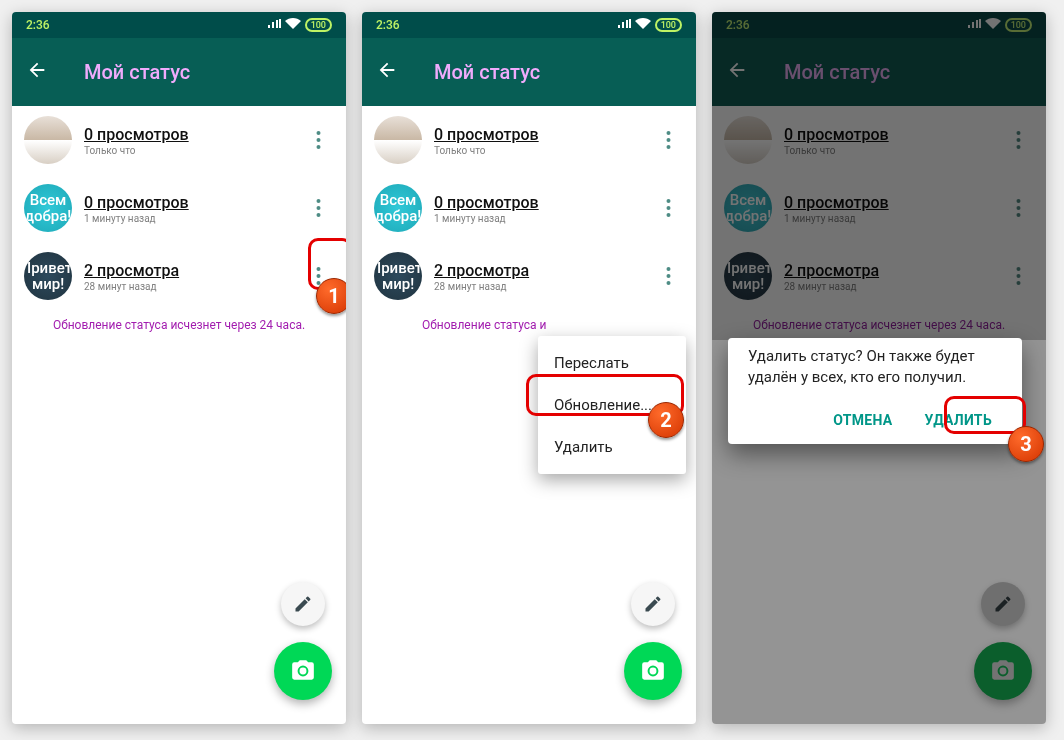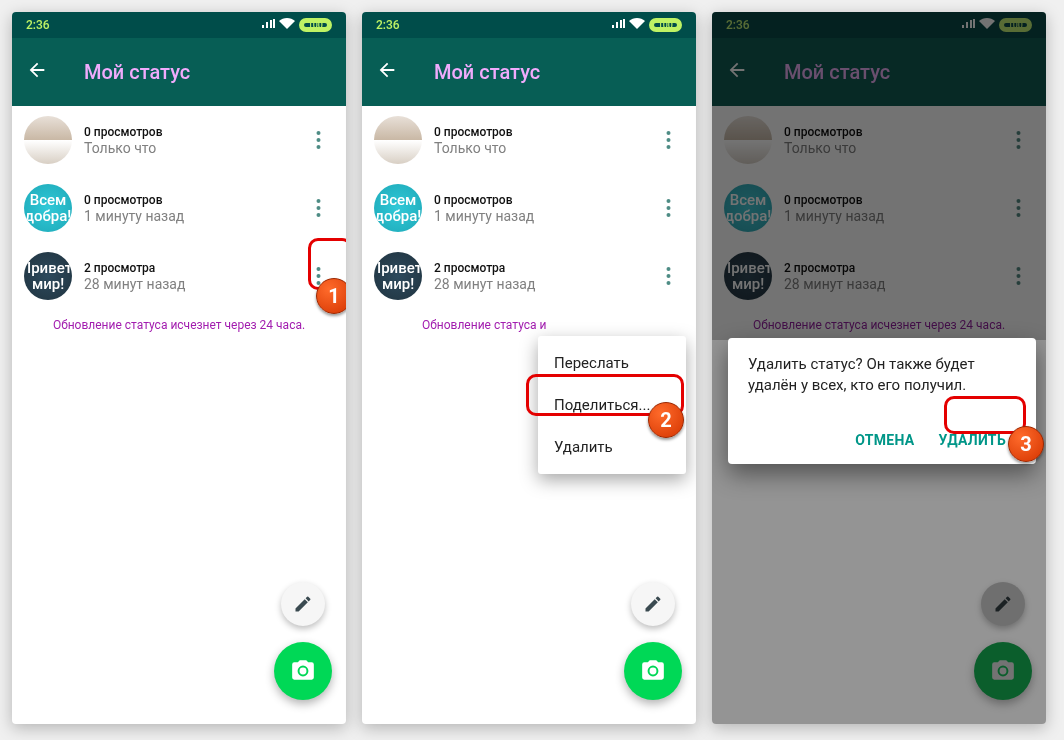--- a/index.html
+++ b/index.html
@@ -30,21 +30,21 @@
     align-items: center;
     justify-content: space-between;
     padding: 0 14px;
     font-size: 12px;
     font-weight: 500;
   }
   .statusbar .right { display: flex; align-items: center; gap: 4px; }
   .batt {
     display: inline-flex;
     align-items: center;
-    border: 5px solid #bef264;
+    border: 2px solid #bef264;
     border-radius: 8px;
     padding: 0 4px;
     font-size: 9px;
     height: 14px;
   }
   
   .appbar {
     height: 68px;
     background: #075e55;
     color: #f0abfc;
@@ -81,22 +81,22 @@
   .avatar.photo {
     background: linear-gradient(180deg, #e8e0d8 0%, #c9b8a5 50%, #fff 51%, #d8cfc4 100%);
   }
   .avatar.teal {
     background: radial-gradient(circle at 50% 50%, #2fc9d8 0%, #1ea8b7 100%);
   }
   .avatar.dark {
     background: radial-gradient(circle at 50% 50%, #2d4a5d 0%, #20333f 100%);
   }
   .row-text { flex: 1; min-width: 0; }
-  .row-title { font-size: 12px; color: #101010; font-weight: 500; }
-  .row-sub { font-size: 14px; color: #808080; margin-top: 1px; }
+  .row-title { font-size: 16px; color: #101010; font-weight: 500; text-decoration: underline; }
+  .row-sub { font-size: 10px; color: #808080; margin-top: 1px; }
   .more-dots {
     width: 32px;
     height: 32px;
     display: flex;
     align-items: center;
     justify-content: center;
     cursor: pointer;
     color: #4e8c85;
   }
   .footer-note {
@@ -178,32 +178,32 @@
     cursor: pointer;
   }
   
   .overlay {
     position: absolute;
     inset: 0;
     background: rgba(0,0,0,.42);
   }
   .dialog {
     position: absolute;
-    left: 16px; right: 10px;
+    left: 16px; right: 24px;
     background: #fff;
     border-radius: 4px;
     box-shadow: 0 10px 24px rgba(0,0,0,.45);
-    padding: 16px 20px 8px 20px;
+    padding: 8px 20px 8px 20px;
   }
   .dialog-msg { font-size: 15px; color: #222; line-height: 1.4; }
   .dialog-actions {
     display: flex;
     justify-content: flex-end;
-    gap: 4px;
-    margin-top: 28px;
+    gap: 12px;
+    margin-top: 16px;
   }
   .dialog-btn {
     font-size: 14px;
     font-weight: 700;
     color: #009688;
     padding: 8px 10px;
     cursor: pointer;
     letter-spacing: .3px;
   }
   .dimmed { filter: brightness(.78) saturate(.85); }
@@ -380,21 +380,21 @@
     </div>
     <div class="fab-lg">
       <svg width="26" height="26" viewBox="0 0 24 24">
           <path d="M12 15.2A3.2 3.2 0 1 0 12 8.8a3.2 3.2 0 0 0 0 6.4zM9 2l-1.8 2H4a2 2 0 0 0-2 2v12a2 2 0 0 0 2 2h16a2 2 0 0 0 2-2V6a2 2 0 0 0-2-2h-3.2L15 2H9zm3 15a5 5 0 1 1 0-10 5 5 0 0 1 0 10z" fill="currentColor"></path>
         </svg>
     </div>
   </div>
 
   <div class="popup" style="left:176px; top:276px;margin-top:48px;">
     <div class="popup-item">Переслать</div>
-    <div class="popup-item">Поделиться...</div>
+    <div class="popup-item">Обновление...</div>
     <div class="popup-item">Удалить</div>
   </div>
 
   <div class="callout-box" style="left:164px; top:362px; width:158px; height:42px;"></div>
   <div class="badge" style="left:286px; top:390px;">2</div>
 </div>
 
 <div class="phone">
   <div class="dimmed">
     <div class="statusbar">

